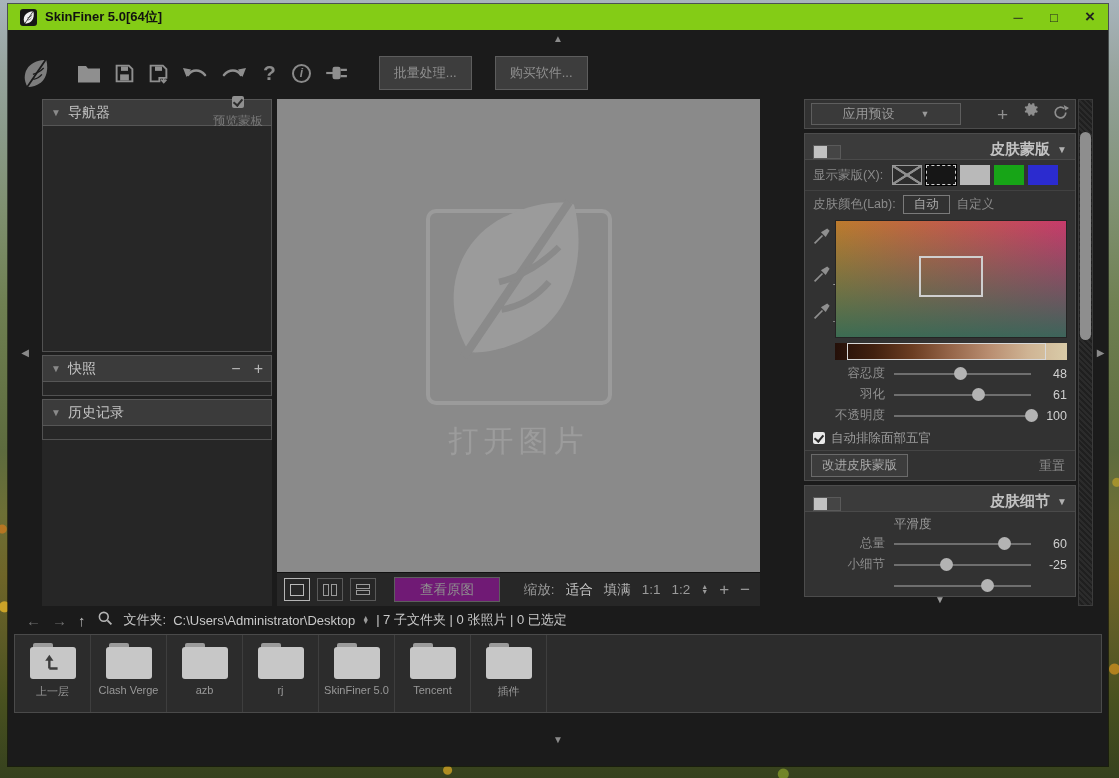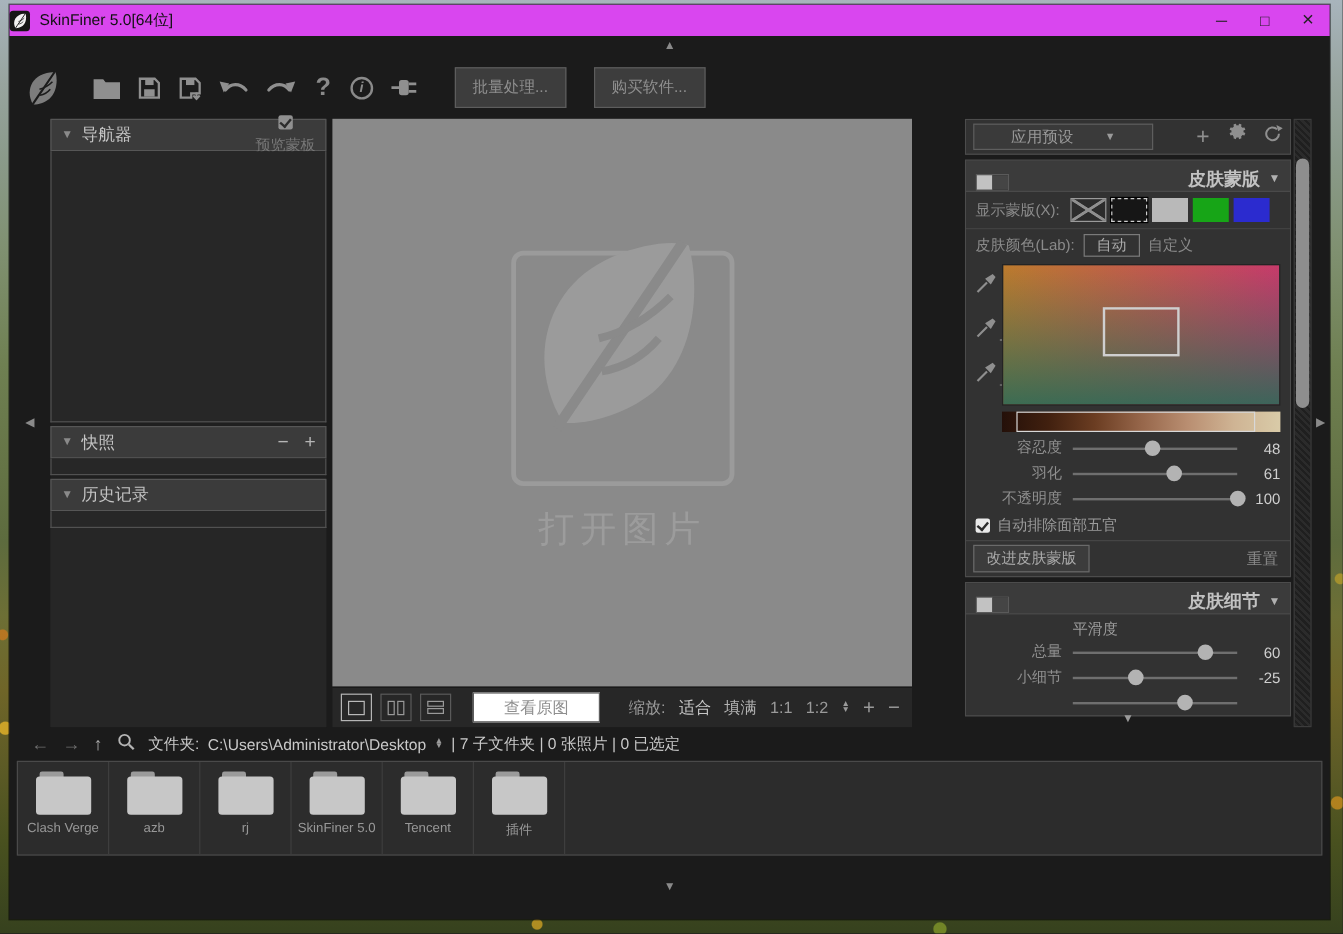--- a/index.html
+++ b/index.html
@@ -8,21 +8,21 @@
     background:
       radial-gradient(circle at 0.4% 78%, rgba(214,170,40,.9) 0 5px, transparent 6px),
       radial-gradient(circle at 0.2% 68%, rgba(200,120,30,.8) 0 4px, transparent 5px),
       radial-gradient(circle at 99.8% 62%, rgba(190,160,40,.7) 0 4px, transparent 5px),
       radial-gradient(circle at 99.6% 86%, rgba(200,140,30,.8) 0 5px, transparent 6px),
       radial-gradient(circle at 40% 99%, rgba(205,160,35,.8) 0 4px, transparent 5px),
       radial-gradient(circle at 70% 99.5%, rgba(120,140,40,.9) 0 5px, transparent 6px),
       linear-gradient(180deg,#a8b4bc 0%,#97a49e 9%,#8a9a8a 17%,#7f9070 27%,#6f8052 39%,#657446 50%,#5d6b3e 58%,#6d6f35 66%,#6f6528 74%,#5d5b26 82%,#49511f 90%,#36411e 100%);}
   .window{position:absolute;left:8px;top:4px;width:1100px;height:762px;background:#1b1b1b;box-shadow:0 0 0 1px rgba(0,0,0,.55);display:flex;flex-direction:column;}
   
-  .titlebar{height:26px;background:#d946ef;display:flex;align-items:center;flex:none;}
+  .titlebar{height:26px;background:#84cc16;display:flex;align-items:center;padding-left:12px;flex:none;font-weight:bold;}
   .appicon{width:17px;height:17px;background:#161616;border-radius:3px;display:flex;align-items:center;justify-content:center;flex:none;}
   .title{margin-left:8px;font-size:13px;color:#111;}
   .wincontrols{margin-left:auto;display:flex;height:100%;}
   .wc{width:36px;height:100%;display:flex;align-items:center;justify-content:center;font-size:13px;color:#222;cursor:default;}
   .wc.close{font-size:17px;}
   .menubar{height:23px;background:#fff;display:flex;align-items:center;padding-left:14px;flex:none;border-bottom:1px solid #0a0a0a;}
   .menuitem{padding:0 12px;font-size:13px;color:#111;height:100%;display:flex;align-items:center;}
   
   .body{flex:1;display:flex;flex-direction:column;background:#1b1b1b;min-height:0;}
   .arrowrow{height:17px;display:flex;align-items:center;justify-content:center;flex:none;}
@@ -60,21 +60,21 @@
   .logoframe{width:186px;height:196px;border:4px solid #9b9b9b;border-radius:10px;position:relative;}
   .logoframe svg{position:absolute;left:14px;top:-24px;}
   .opentext{margin-top:16px;font-size:30px;color:#9c9c9c;letter-spacing:5px;}
   .canvasbar{height:34px;background:#272727;border-top:1px solid #111;display:flex;align-items:center;flex:none;}
   .vmbtn{width:26px;height:23px;border:1px solid #5a5a5a;margin-left:7px;display:flex;align-items:center;justify-content:center;gap:2px;}
   .vmbtn.active{border-color:#b5b5b5;}
   .vmbtn .pane{width:14px;height:12px;border:1px solid #b9b9b9;}
   .vmbtn .half{width:6px;height:12px;border:1px solid #9a9a9a;}
   .vmbtn .hhalf{width:14px;height:5px;border:1px solid #9a9a9a;}
   .vmbtn .hstack{display:flex;flex-direction:column;gap:1px;}
-  .origbtn{height:25px;min-width:106px;margin-left:18px;background:#ffffff;border:1px solid #5e5e5e;color:#8f8f8f;font-size:13.5px;display:flex;align-items:center;justify-content:center;}
+  .origbtn{height:25px;min-width:106px;margin-left:18px;background:#701a75;border:1px solid #5e5e5e;color:#8f8f8f;font-size:13.5px;display:flex;align-items:center;justify-content:center;}
   .zoomgrp{margin-left:auto;display:flex;align-items:center;gap:11px;margin-right:10px;font-size:13.5px;color:#9a9a9a;}
   .zoomgrp .zfit{color:#c6c6c6;}
   .zoomgrp .zfill{color:#b2b2b2;}
   .pm-spin{display:flex;flex-direction:column;line-height:.62;font-size:7px;color:#9a9a9a;}
   .zpm{font-size:17px;color:#9a9a9a;}
   
   .rightwrap{width:272px;flex:none;position:relative;margin-left:36px;}
   .rightpanel{width:272px;height:507px;overflow:hidden;display:flex;flex-direction:column;}
   .presetrow{height:30px;background:#323232;border:1px solid #4c4c4c;display:flex;align-items:center;padding:0 6px;flex:none;}
   .presetbox{width:150px;height:22px;background:#3a3a3a;border:1px solid #5e5e5e;display:flex;align-items:center;justify-content:center;gap:26px;color:#9a9a9a;font-size:13px;}
@@ -476,20 +476,33 @@
         </span>
         <span>| 7 子文件夹 | 0 张照片 | 0 已选定</span>
       </span>
     </div>
 
     <div class="thumbs">
       <div class="fcell">
         <span class="ficon">
               <span class="ftab"></span>
               <span class="fbody"></span>
+          <span class="uparrow">
+                <svg width="22" height="22" viewBox="0 0 24 24">
+                  <path d="M8 18 h9 M8 18 V8" stroke="#3c3c3c" stroke-width="2.6" fill="none"></path>
+                  <polygon points="3.5,9.5 8,3 12.5,9.5" fill="#3c3c3c"></polygon>
+                </svg>
+              </span>
+        </span>
+        <span class="fname">上一层</span>
+      </div>
+      <div class="fcell">
+        <span class="ficon">
+              <span class="ftab"></span>
+              <span class="fbody"></span>
             </span>
         <span class="fname">Clash Verge</span>
       </div>
       <div class="fcell">
         <span class="ficon">
               <span class="ftab"></span>
               <span class="fbody"></span>
             </span>
         <span class="fname">azb</span>
       </div>

